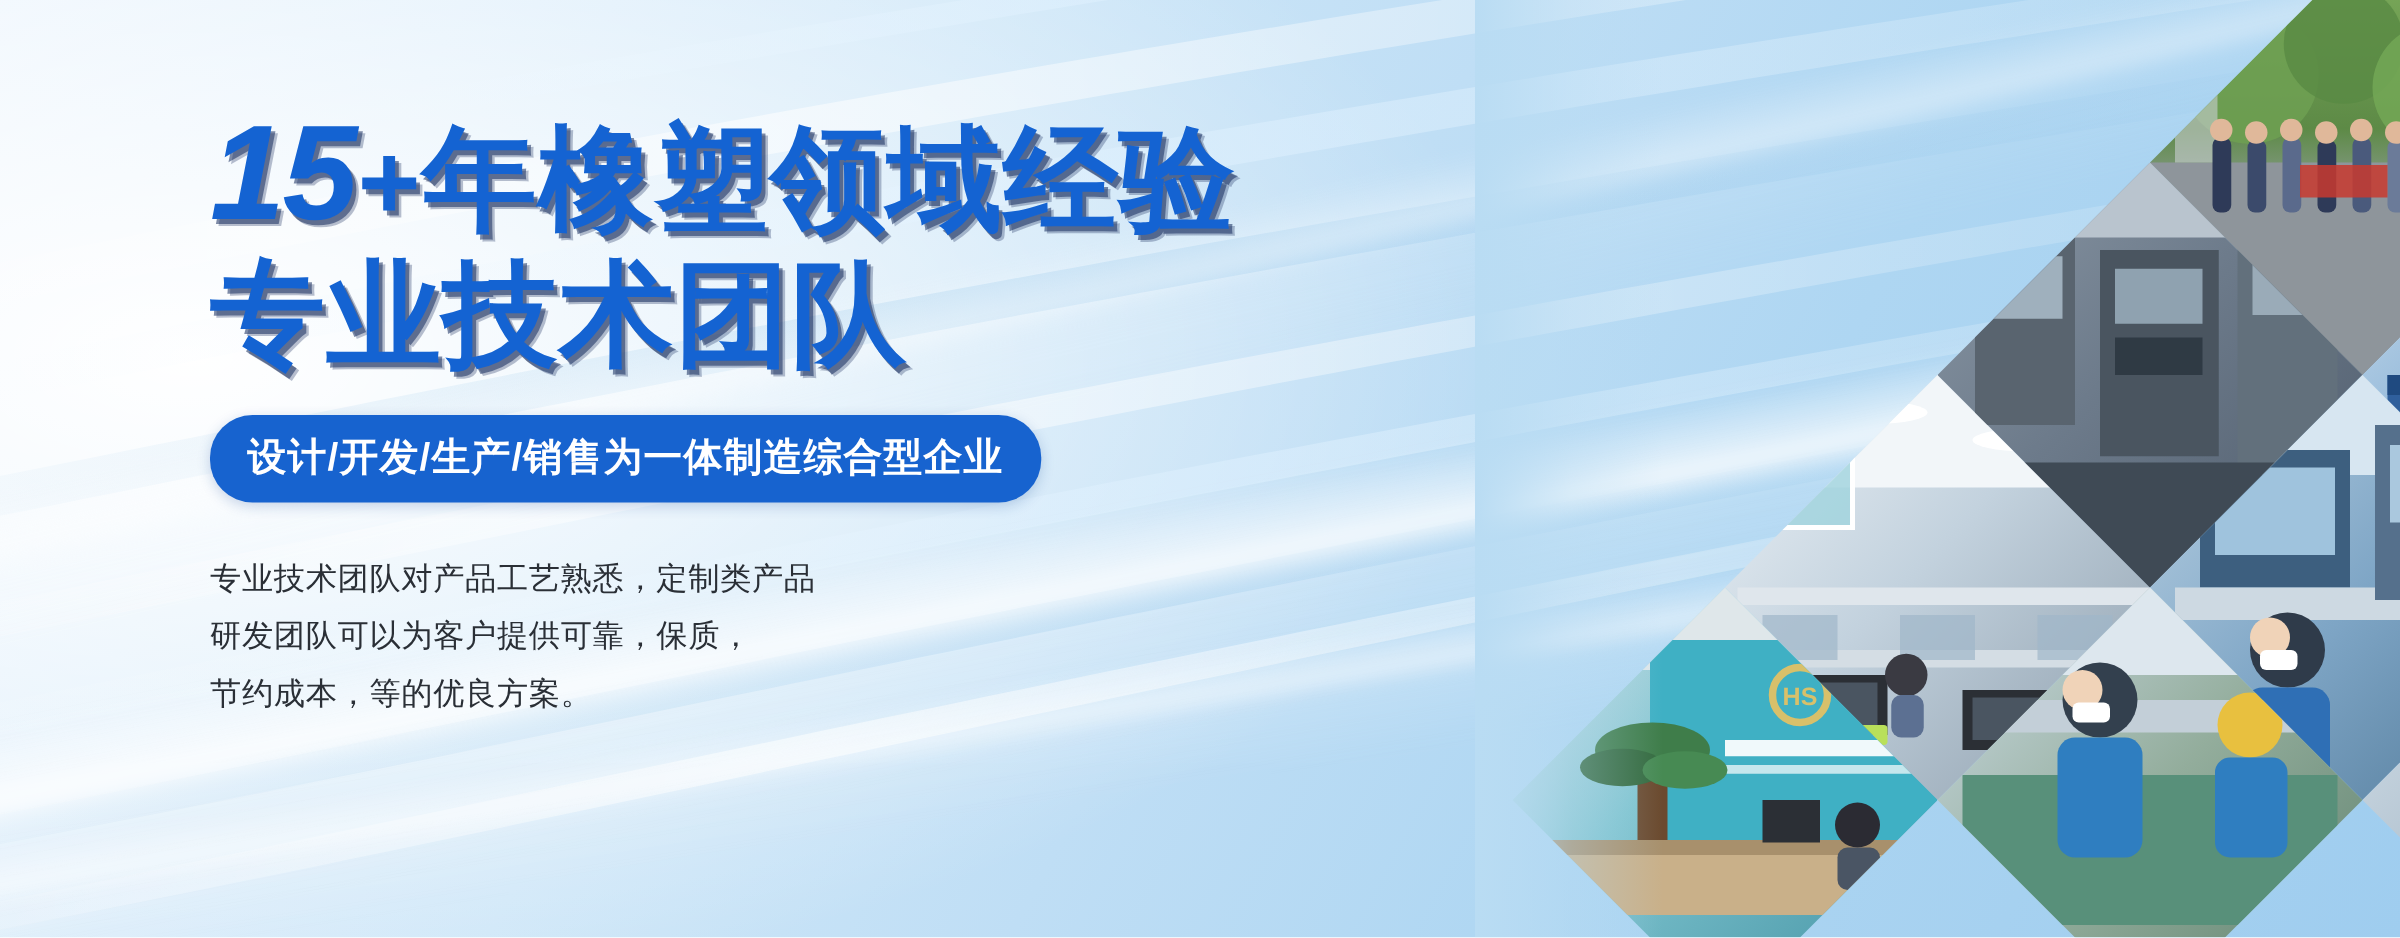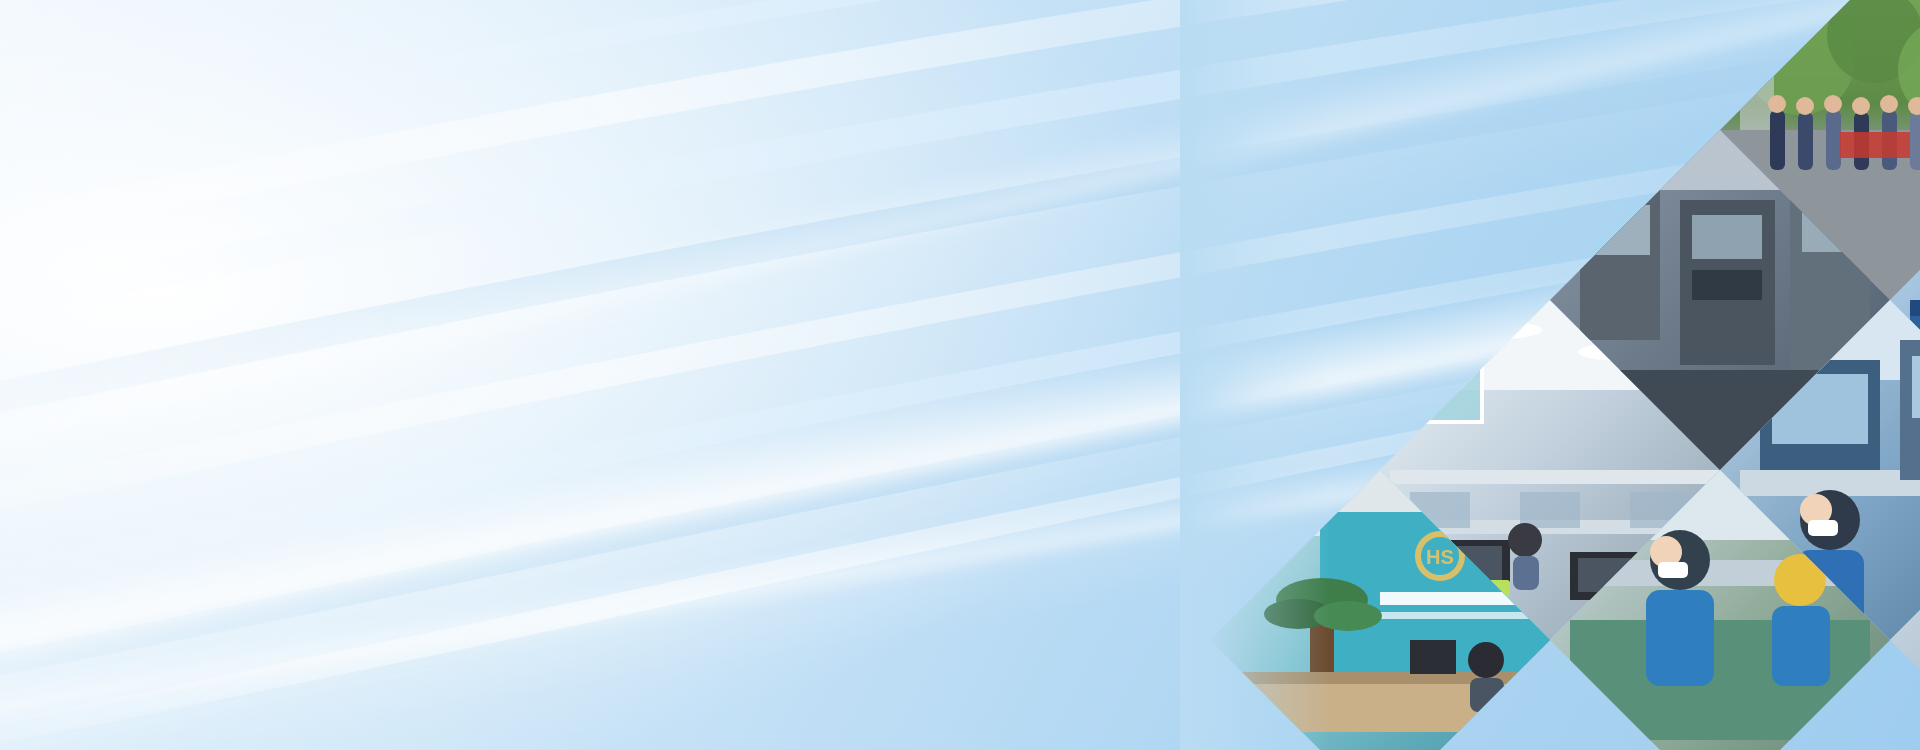--- a/index.html
+++ b/index.html
@@ -415,14 +415,30 @@
         <rect x="1472" y="118" width="96" height="48" fill="#97a7b3"></rect>
         <rect x="1620" y="30" width="130" height="200" fill="#5e6b77"></rect>
         <rect x="1634" y="48" width="100" height="52" fill="#9aabb7"></rect>
         <rect x="1440" y="230" width="340" height="70" fill="#49545f"></rect>
       </g>
 
       <rect x="560" y="0" width="430" height="750" fill="url(#veil)"></rect>
     </svg>
   </div>
 
+  <div class="text-col">
+
+    <h1 class="headline">
+      <span class="line l1 shadowed"><span class="num">15</span><span class="plus">+</span><span>年橡塑领域经验</span></span>
+      <span class="line l2 shadowed">专业技术团队</span>
+    </h1>
+
+    <div class="pill">设计/开发/生产/销售为一体制造综合型企业</div>
+
+    <div class="body-copy">
+      <span class="pline">专业技术团队对产品工艺熟悉，定制类产品</span>
+      <span class="pline">研发团队可以为客户提供可靠，保质，</span>
+      <span class="pline">节约成本，等的优良方案。</span>
+    </div>
+
+  </div>
 
 </div>
 
 </body></html>

